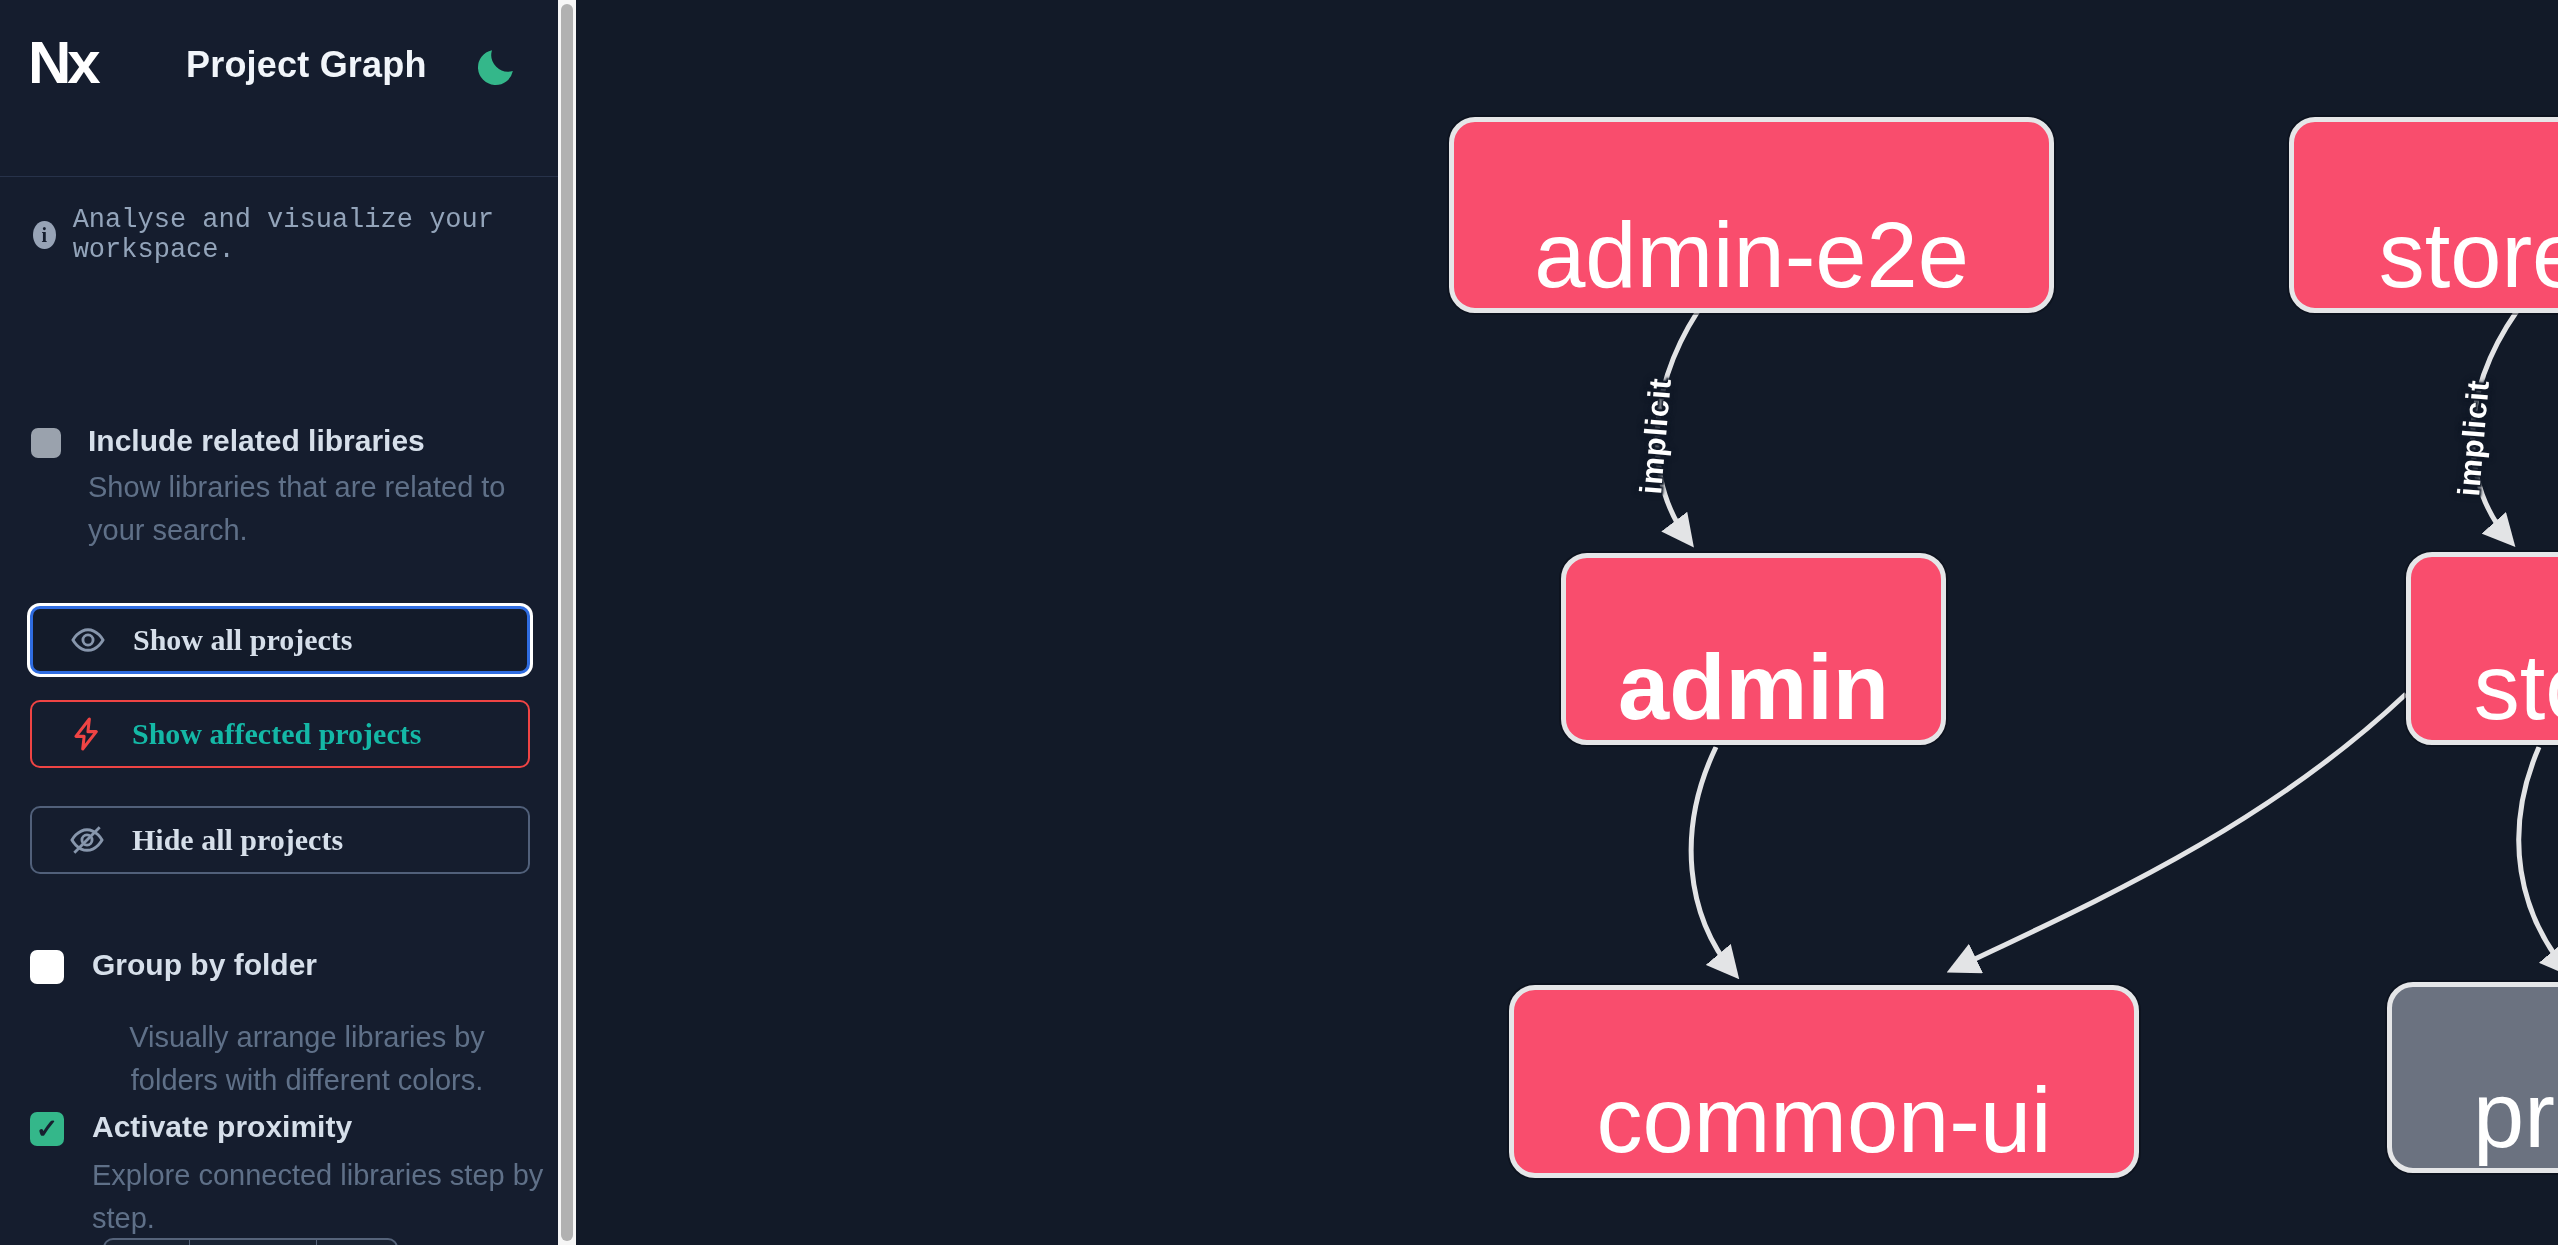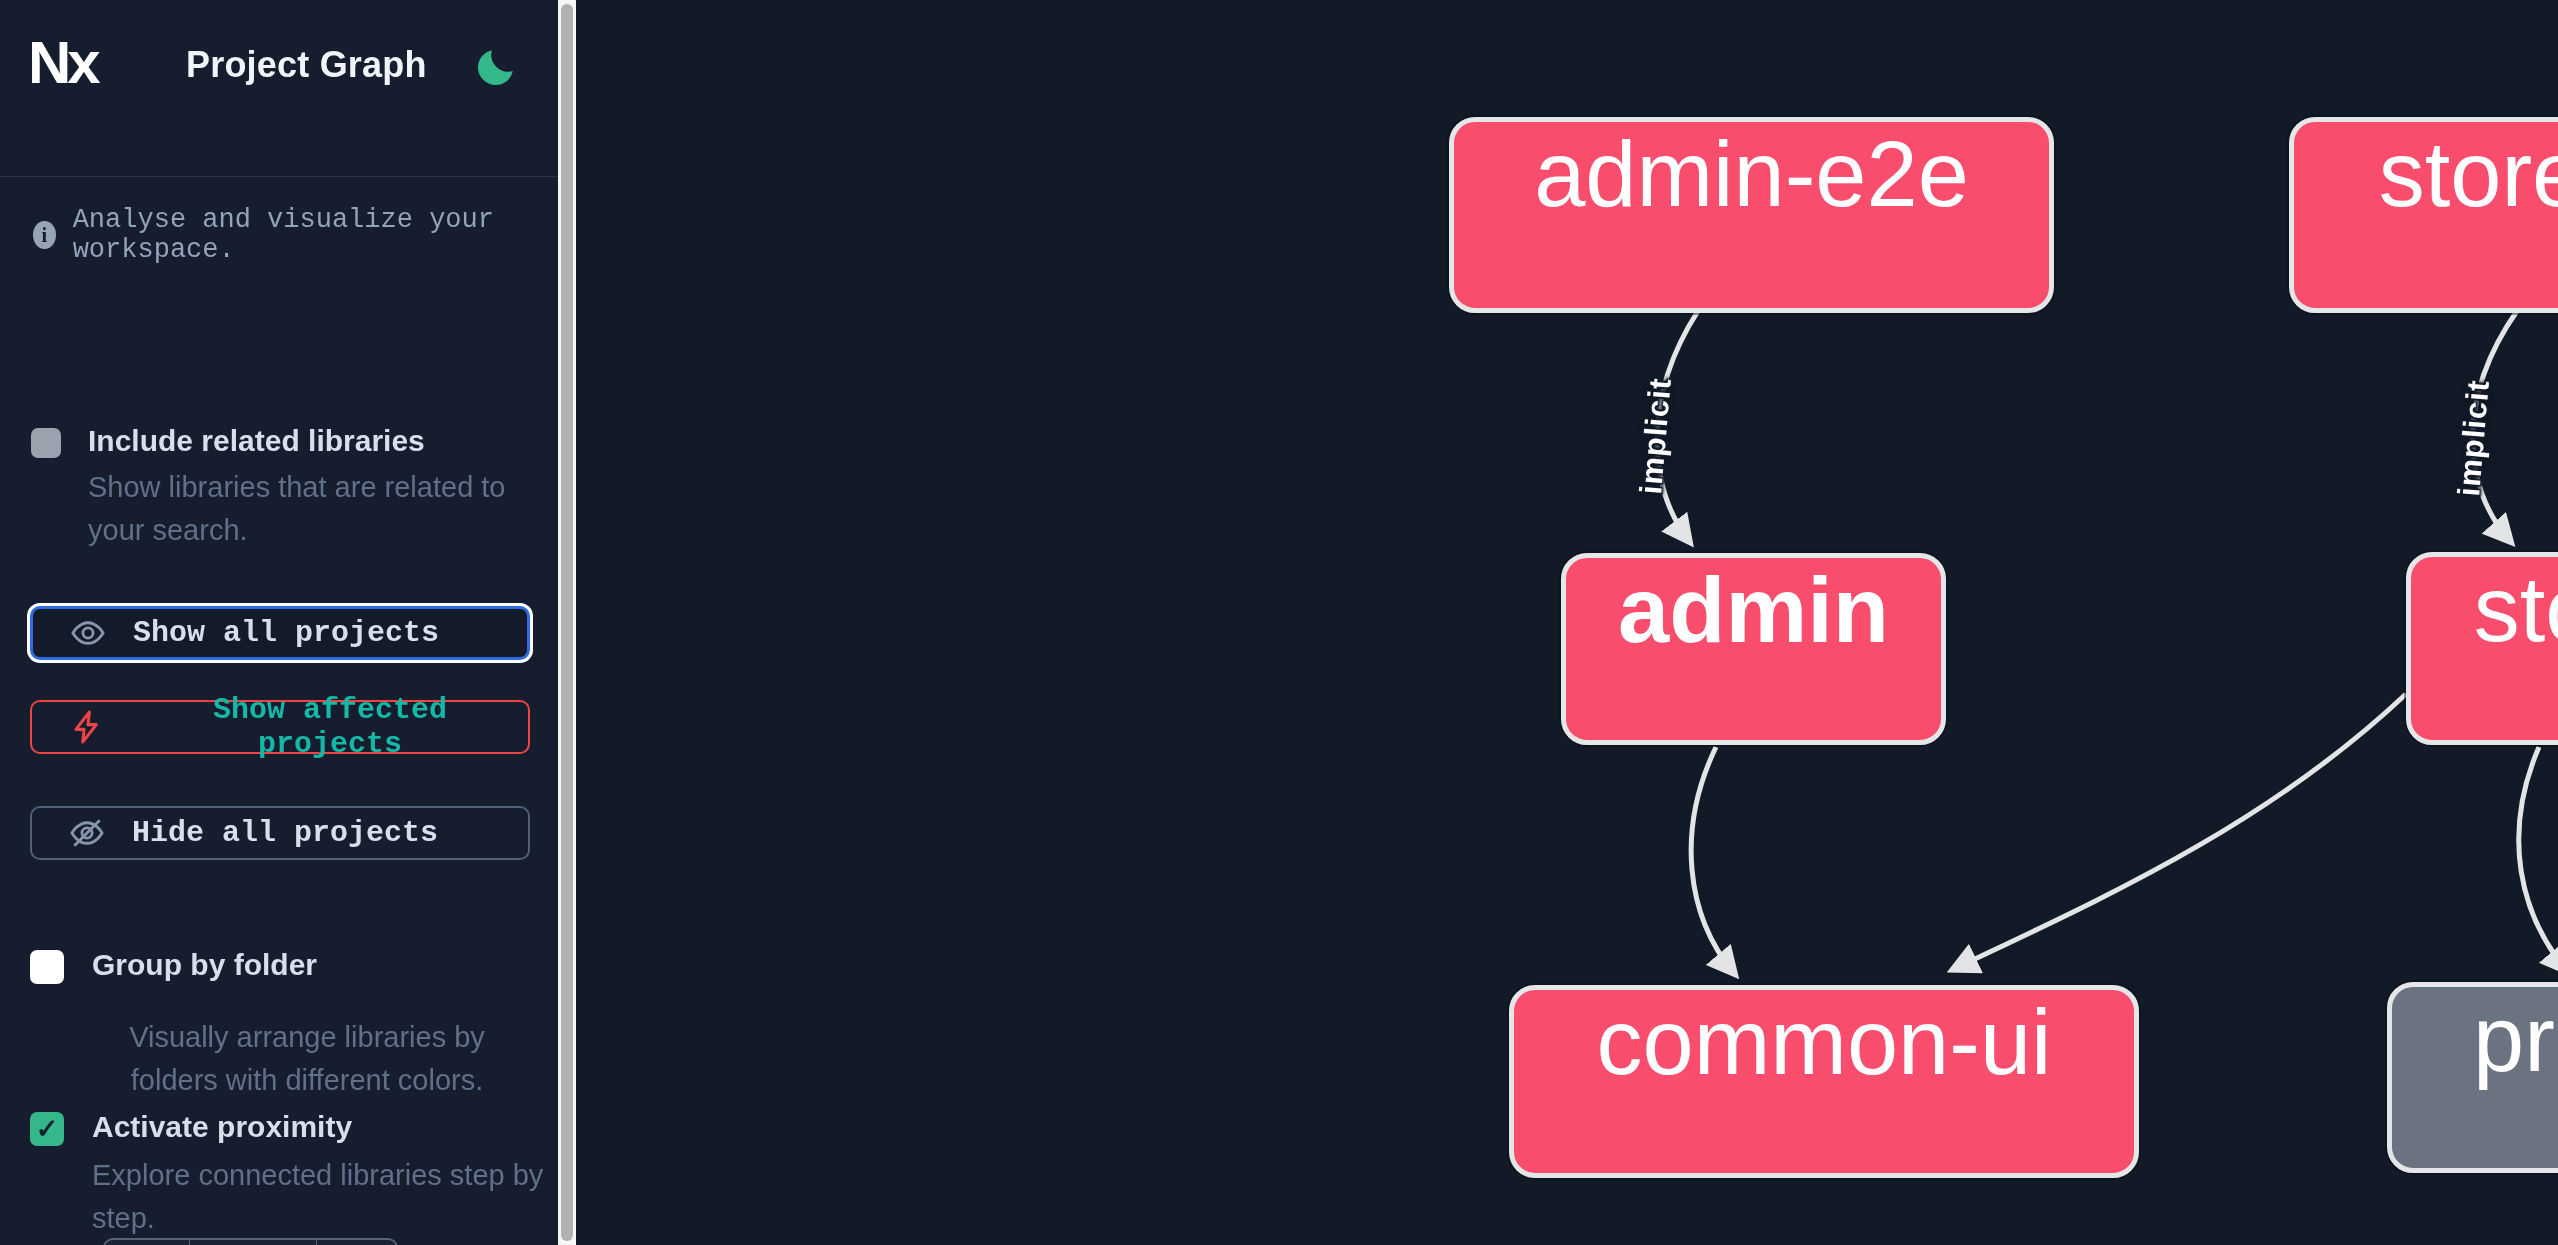--- a/index.html
+++ b/index.html
@@ -36,23 +36,23 @@
 
   .checkrow-label { font-size:30px; font-weight:700; color:#d6dfea; }
   .checkrow-desc  { font-size:29px; line-height:43px; color:#5f7088; }
   .cb { position:absolute; border-radius:7px; }
   .cb-gray  { left:31px; top:428px; width:30px; height:30px; background:#9aa2ad; }
   .cb-white { left:30px; top:950px; width:34px; height:34px; background:#ffffff; }
   .cb-green { left:30px; top:1112px; width:34px; height:34px; background:#34b78a;
               display:flex; align-items:center; justify-content:center;
               color:#17202f; font-size:27px; font-weight:800; }
 
-  .sb-btn { position:absolute; left:30px; width:500px; height:54px; border-radius:10px;
+  .sb-btn { position:absolute; left:30px; width:500px; height:68px; border-radius:10px;
             background:transparent; display:flex; align-items:center; gap:26px;
-            padding-left:36px; cursor:pointer; font-family:Liberation Mono, monospace; }
+            padding-left:36px; cursor:pointer; font-family:Liberation Serif, serif; }
   .sb-btn span { font-size:30px; font-weight:700; }
   .btn-showall { top:606px; background:#131b2a; border:3px solid #2f6ce0;
                  box-shadow:0 0 0 3px #ffffff; }
   .btn-showall span { color:#d6dfea; }
   .btn-affected { top:700px; border:2px solid #ef4444; }
   .btn-affected span { color:#14b8a6; }
   .btn-hide { top:806px; border:2px solid #51607a; }
   .btn-hide span { color:#d6dfea; }
 
   .seg-control { position:absolute; left:103px; top:1238px; width:295px; height:16px;
@@ -64,21 +64,21 @@
   
   .scroll-track { position:absolute; left:558px; top:0; width:18px; height:1245px;
                   background:#f6f6f6; z-index:6; }
   .scroll-thumb { position:absolute; left:3px; top:4px; width:12px; height:1237px;
                   background:#b1b1b1; border-radius:6px; }
 
   
   .canvas { position:absolute; left:576px; top:0; right:0; bottom:0; background:#121a28; }
   .edges-svg { position:absolute; left:0; top:0; z-index:1; }
 
-  .gnode { position:absolute; display:flex; align-items:flex-start; justify-content:center;
+  .gnode { position:absolute; display:flex; align-items:flex-end; justify-content:center;
            border:5px solid #e5e6e8; border-radius:26px; color:#ffffff; z-index:2;
            font-size:92px; cursor:pointer; box-shadow:0 0 0 2px rgba(8,12,20,.45); }
   .gnode-pink { background:#f94d6d; }
   .gnode-gray { background:#6b7280; }
 
   .edge-label { position:absolute; z-index:3; color:#ffffff; font-weight:700; font-size:31px;
                 transform:translate(-50%,-50%) rotate(-85deg); letter-spacing:1px;
                 text-shadow:2px 2px 2px #121a28, -2px -2px 2px #121a28, 2px -2px 2px #121a28,
                             -2px 2px 2px #121a28, 0 0 7px #121a28; }
 </style>

